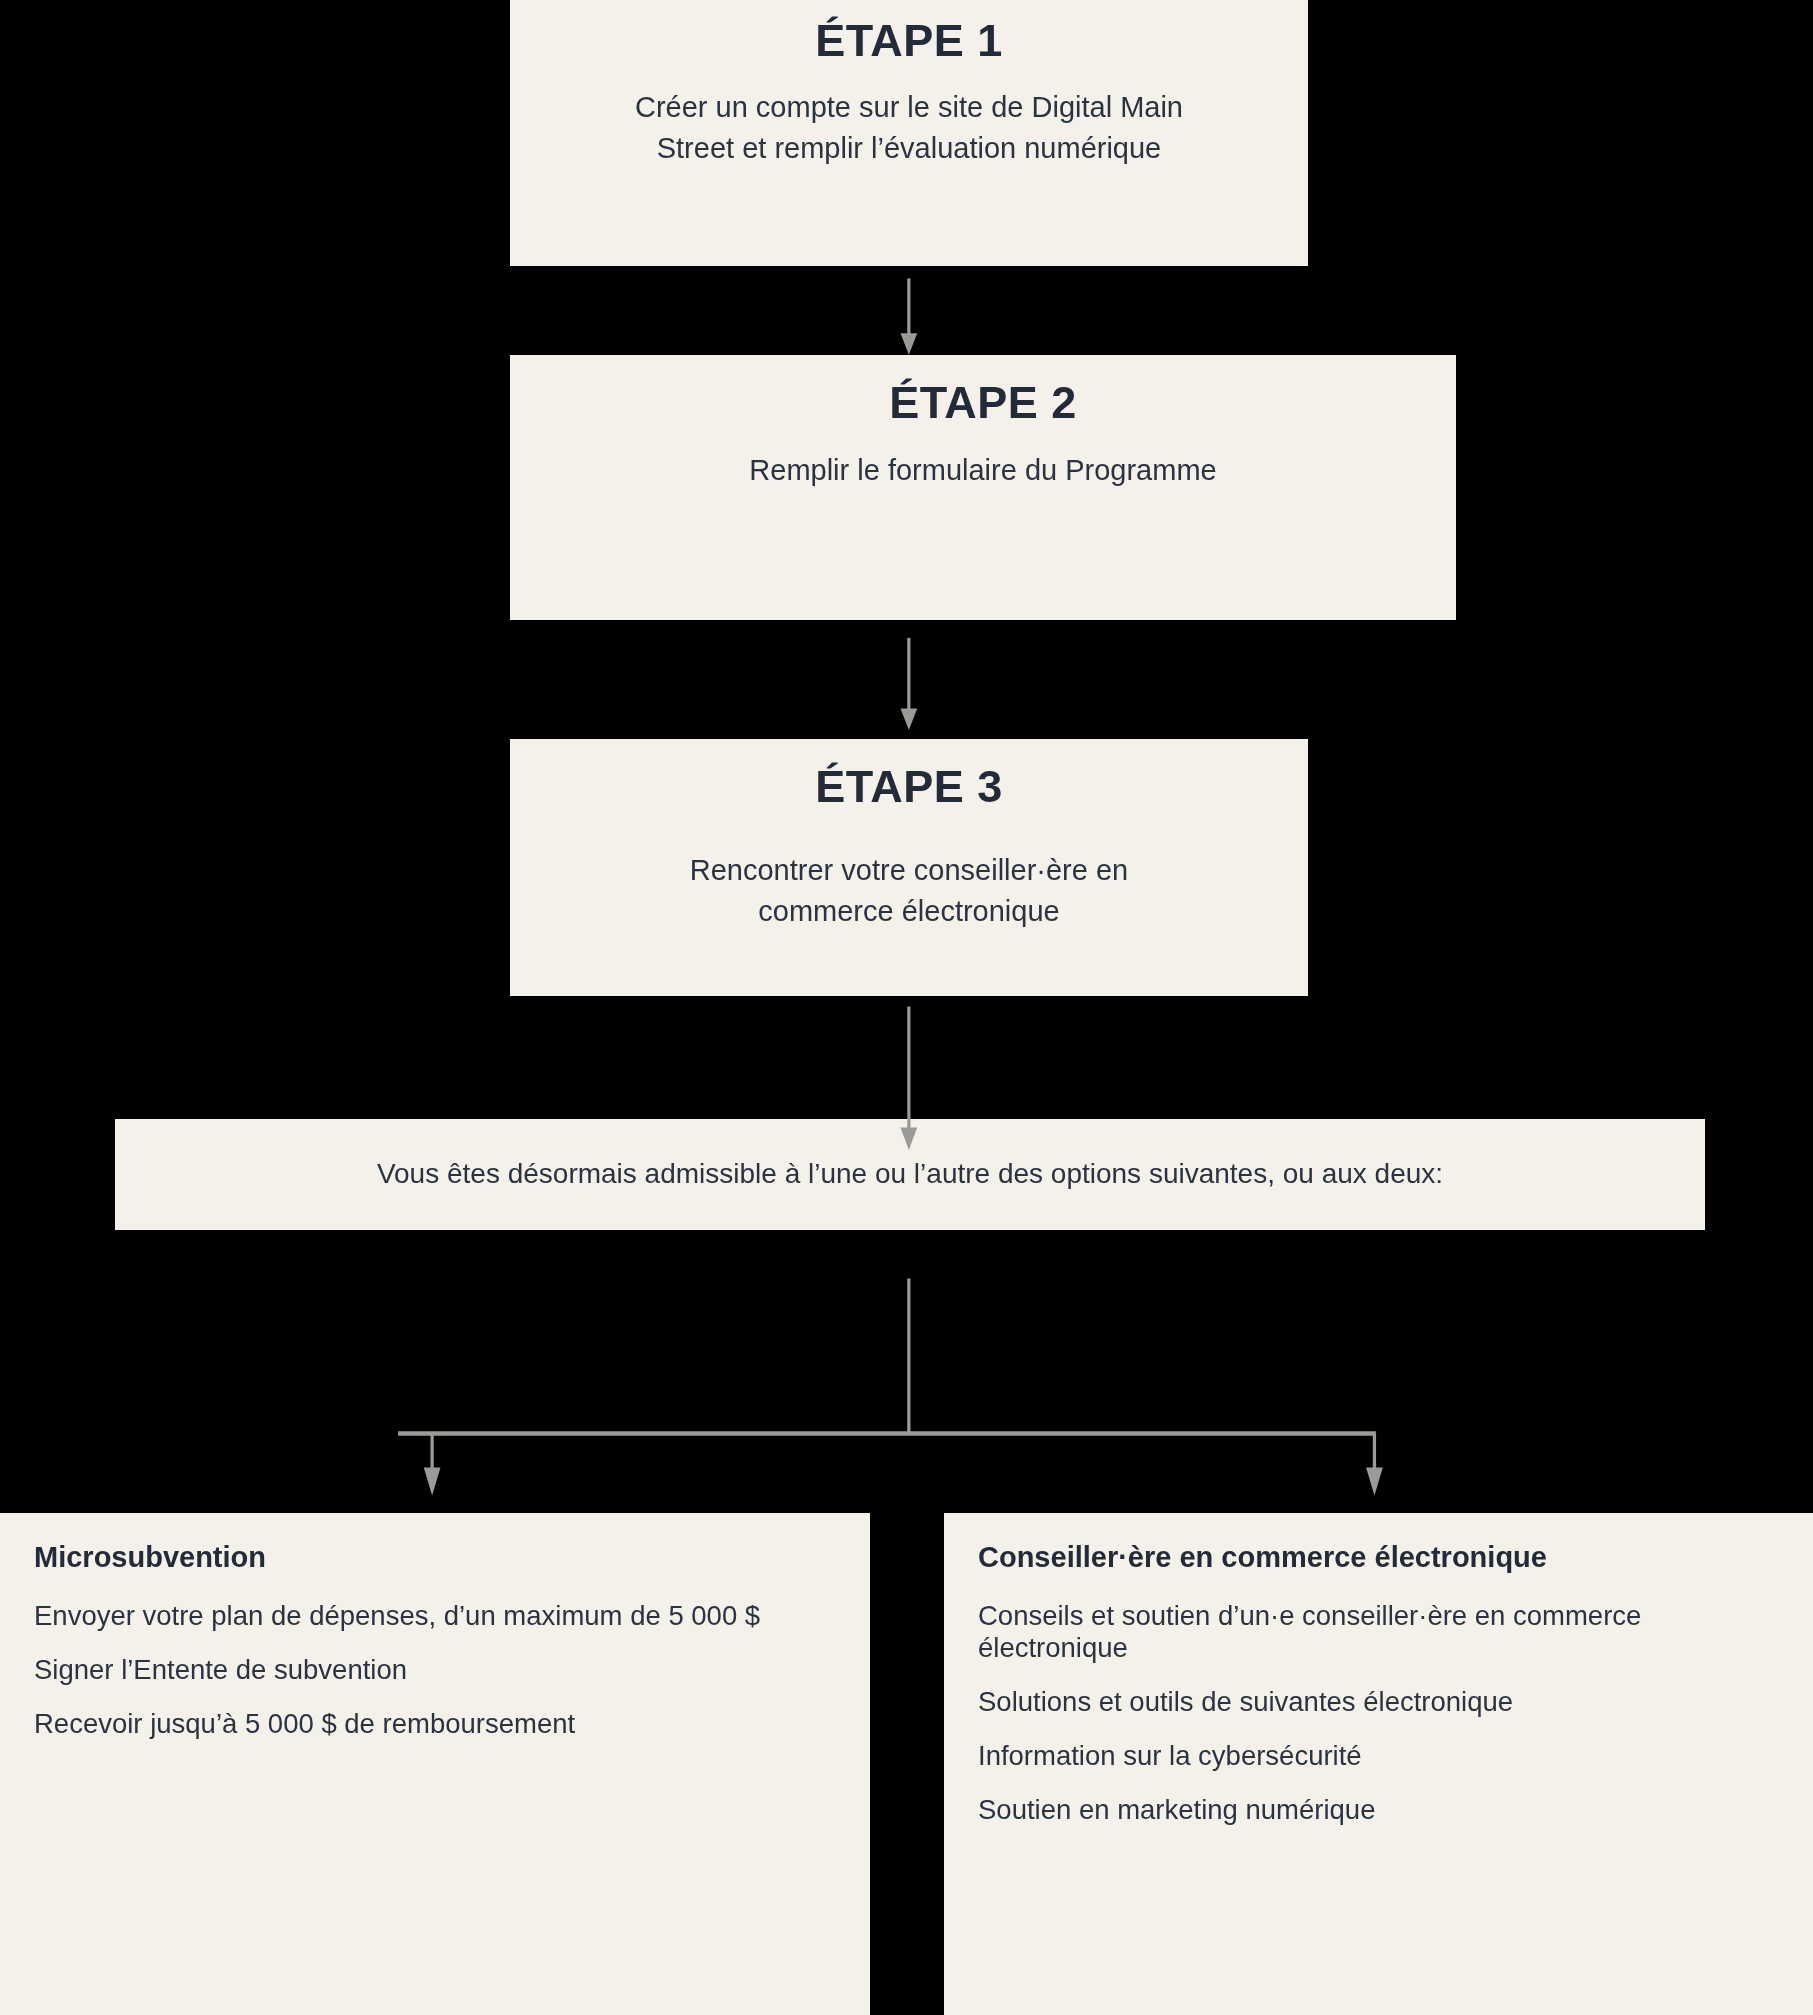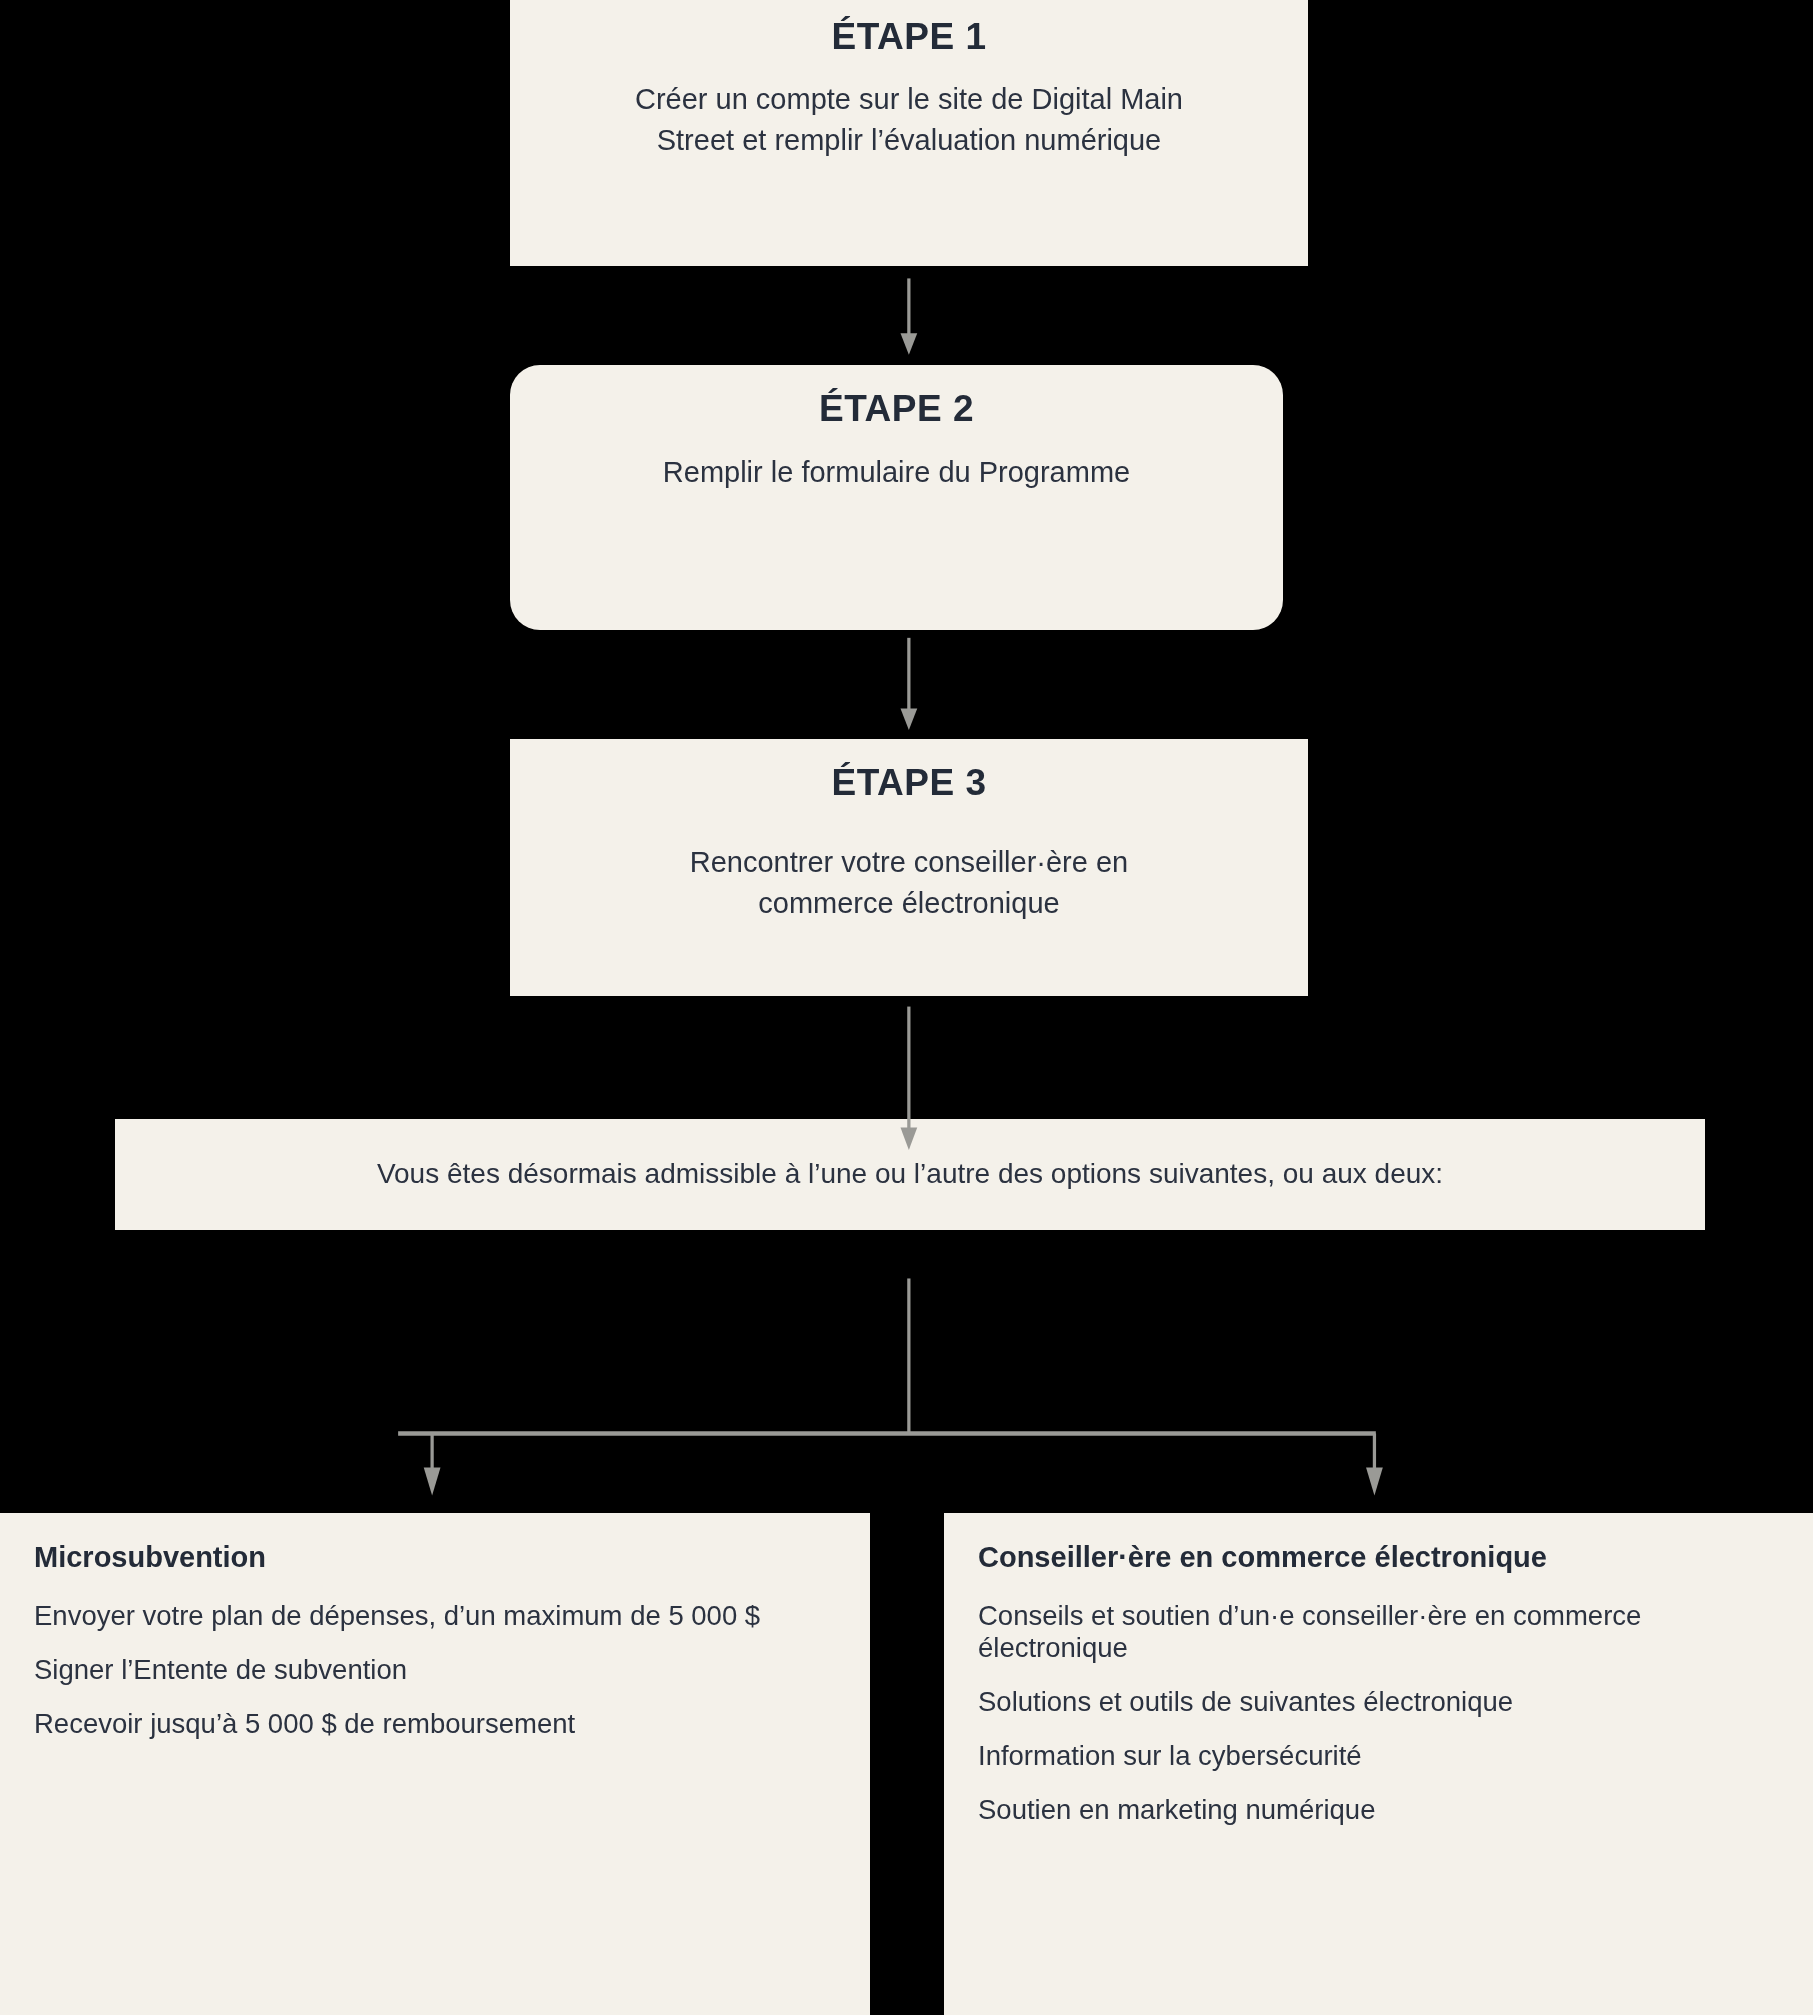--- a/index.html
+++ b/index.html
@@ -34,39 +34,39 @@
   .step-box {
     display: flex;
     flex-direction: column;
     align-items: center;
     justify-content: flex-start;
     text-align: center;
   }
   .step-title {
     font-family: "Liberation Sans", sans-serif;
     font-weight: 700;
-    font-size: 37px;
+    font-size: 45px;
     letter-spacing: 0.5px;
     color: #232B38;
     line-height: 1;
   }
   .step-body {
     font-family: "Liberation Sans", sans-serif;
     font-weight: 400;
     font-size: 29px;
     line-height: 1.42;
     color: #2B3240;
     max-width: 745px;
   }
 
   #step1 { left: 510px; top: -3.7px;   width: 798px; height: 270px; padding-top: 0; }
   #step1 .step-title { margin-top: 21.4px; }
   #step1 .step-body  { margin-top: 24px; }
 
-  #step2 { left: 510px; top: 365px;  width: 773px; height: 265px; border-radius: 30px; }
+  #step2 { left: 510px; top: 355px;  width: 946px; height: 265px; }
   #step2 .step-title { margin-top: 25px; }
   #step2 .step-body  { margin-top: 25px; }
 
   #step3 { left: 510px; top: 739px; width: 798px; height: 257px; gap: 16px; }
   #step3 .step-title { margin-top: 25px; }
   #step3 .step-body  { margin-top: 25px; }
 
   
   #banner {
     left: 115px;

